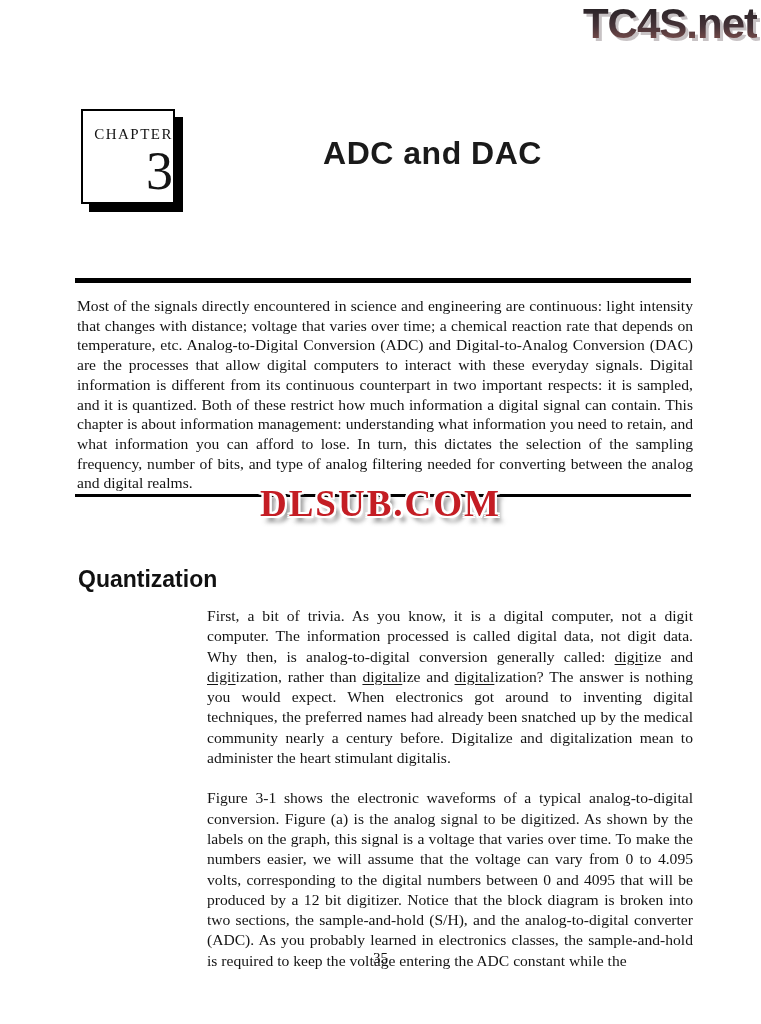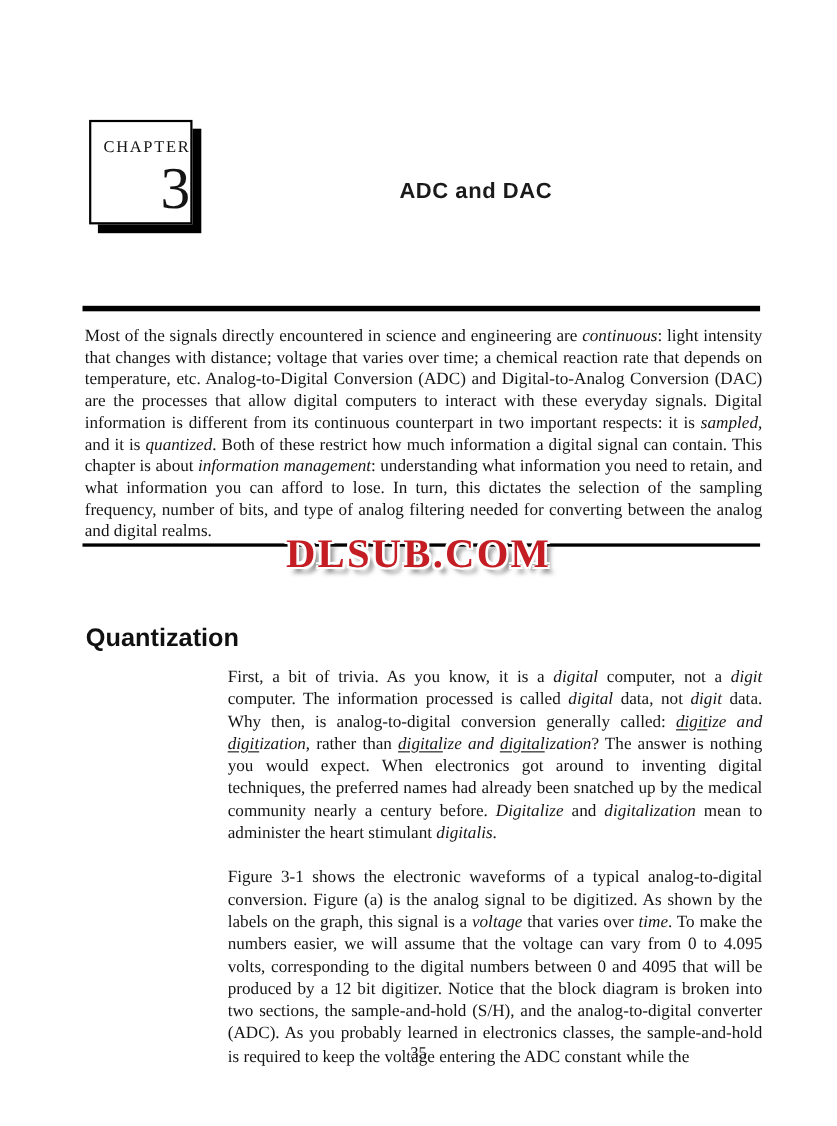--- a/index.html
+++ b/index.html
@@ -32,23 +32,22 @@
     box-shadow:8px 8px 0 #000;
     text-align:right;
   }
   .chapter-label { margin-top:15px; font-size:15px; letter-spacing:1.5px; }
   .chapter-number { font-size:54px; line-height:1.05; }
 
   .page-title {
     position:absolute; left:175px; right:71px; top:135px;
     text-align:center;
     font-family:"Liberation Sans", sans-serif;
-    font-weight:bold; font-size:20px; letter-spacing:0.5px;
+    font-weight:bold; font-size:32px; letter-spacing:0.5px;
     color:#1a1a1a;
-    margin-top:28px;
   }
 
   .rule-1 { position:absolute; left:75px; top:278px; width:616px; height:5px; background:#000; }
   .rule-2 { position:absolute; left:75px; top:494px; width:616px; height:3px; background:#000; }
 
   .intro {
     position:absolute; left:77px; top:296px; width:616px;
     font-size:15.6px; line-height:19.7px; text-align:justify;
   }
 
@@ -70,21 +69,21 @@
     font-family:"Liberation Sans", sans-serif;
     font-weight:bold; font-size:23px; color:#111;text-align:center;
   }
 
   .body-col {
     position:absolute; left:207px; top:606px; width:486px;
     font-size:15.6px; line-height:20.3px; text-align:justify;
   }
   .body-col p + p { margin-top:20px; }
 
-  .it { font-style:italic; }
+  .it { }
   .un { text-decoration:underline; text-underline-offset:2px; }
 
   .page-num {
     position:absolute; left:0; right:0; top:950px;
     text-align:center; font-size:15px;
   }
 
   
   .traders {
     position:absolute; right:2px; top:975px;
@@ -95,20 +94,21 @@
       -2px -2px 0 #fff, 2px -2px 0 #fff, -2px 2px 0 #fff, 2px 2px 0 #fff,
       0 -2px 0 #fff, 0 2px 0 #fff, -2px 0 0 #fff, 2px 0 0 #fff,
       5px 5px 3px rgba(120,120,120,0.8);
   }
 </style>
 </head>
 <body>
 
 <div class="page">
 
+  <div class="tc4s">TC4S.net</div>
 
   <div class="chapter-box">
     <div class="chapter-label">CHAPTER</div>
     <div class="chapter-number">3</div>
   </div>
 
   <div class="page-title">ADC and DAC</div>
 
   <div class="rule-1"></div>
 

